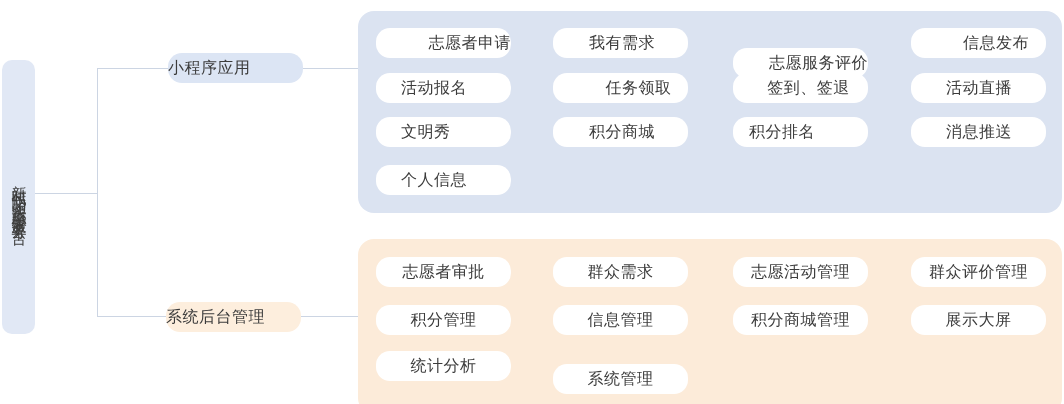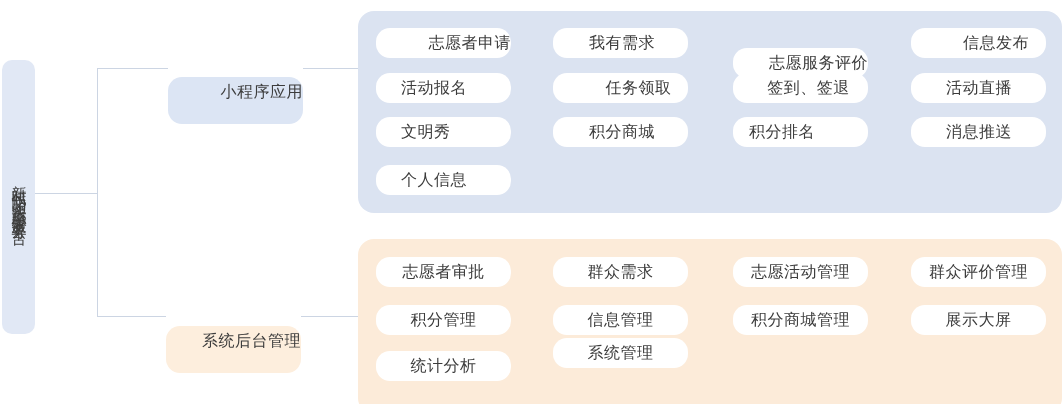--- a/index.html
+++ b/index.html
@@ -30,23 +30,23 @@
     white-space:nowrap;
   }
 
   
   .line{position:absolute;background:var(--c-line);}
   .line-h{height:1px;}
   .line-v{width:1px;}
 
   
   .branch{
-    position:absolute;width:135px;height:47px;border-radius:14px;
-    font-size:16px;line-height:30px;text-align:right;
-    letter-spacing:0.5px;box-sizing:border-box;margin-top:24px;
+    position:absolute;width:135px;height:30px;border-radius:14px;
+    font-size:16px;line-height:30px;text-align:left;
+    letter-spacing:0.5px;box-sizing:border-box;
   }
   .branch-mini{left:168px;top:53px;background:var(--c-blue-node);}
   .branch-admin{left:166px;top:302px;background:var(--c-orange-node);}
 
   
   .panel{position:absolute;left:358px;width:704px;border-radius:16px;}
   .panel-mini{top:11px;height:202px;background:var(--c-blue-panel);}
   .panel-admin{top:239px;height:175px;background:var(--c-orange-panel);}
 
   
@@ -94,16 +94,16 @@
   <div class="panel panel-admin" id="panel-admin">
       <div class="pill" style="left: 18px; top: 18px;">志愿者审批</div>
       <div class="pill" style="left: 195px; top: 18px;">群众需求</div>
       <div class="pill" style="left: 375px; top: 18px;">志愿活动管理</div>
       <div class="pill" style="left: 553px; top: 18px;">群众评价管理</div>
       <div class="pill" style="left: 18px; top: 66px;">积分管理</div>
       <div class="pill" style="left: 195px; top: 66px;">信息管理</div>
       <div class="pill" style="left: 375px; top: 66px;">积分商城管理</div>
       <div class="pill" style="left: 553px; top: 66px;">展示大屏</div>
       <div class="pill" style="left: 18px; top: 112px;">统计分析</div>
-      <div class="pill" style="left: 195px; top: 99px; text-align: center;">系统管理</div>
+      <div class="pill" style="left: 195px; top: 125px; text-align: center;">系统管理</div>
     </div>
 
 </div>
 
 </body></html>

